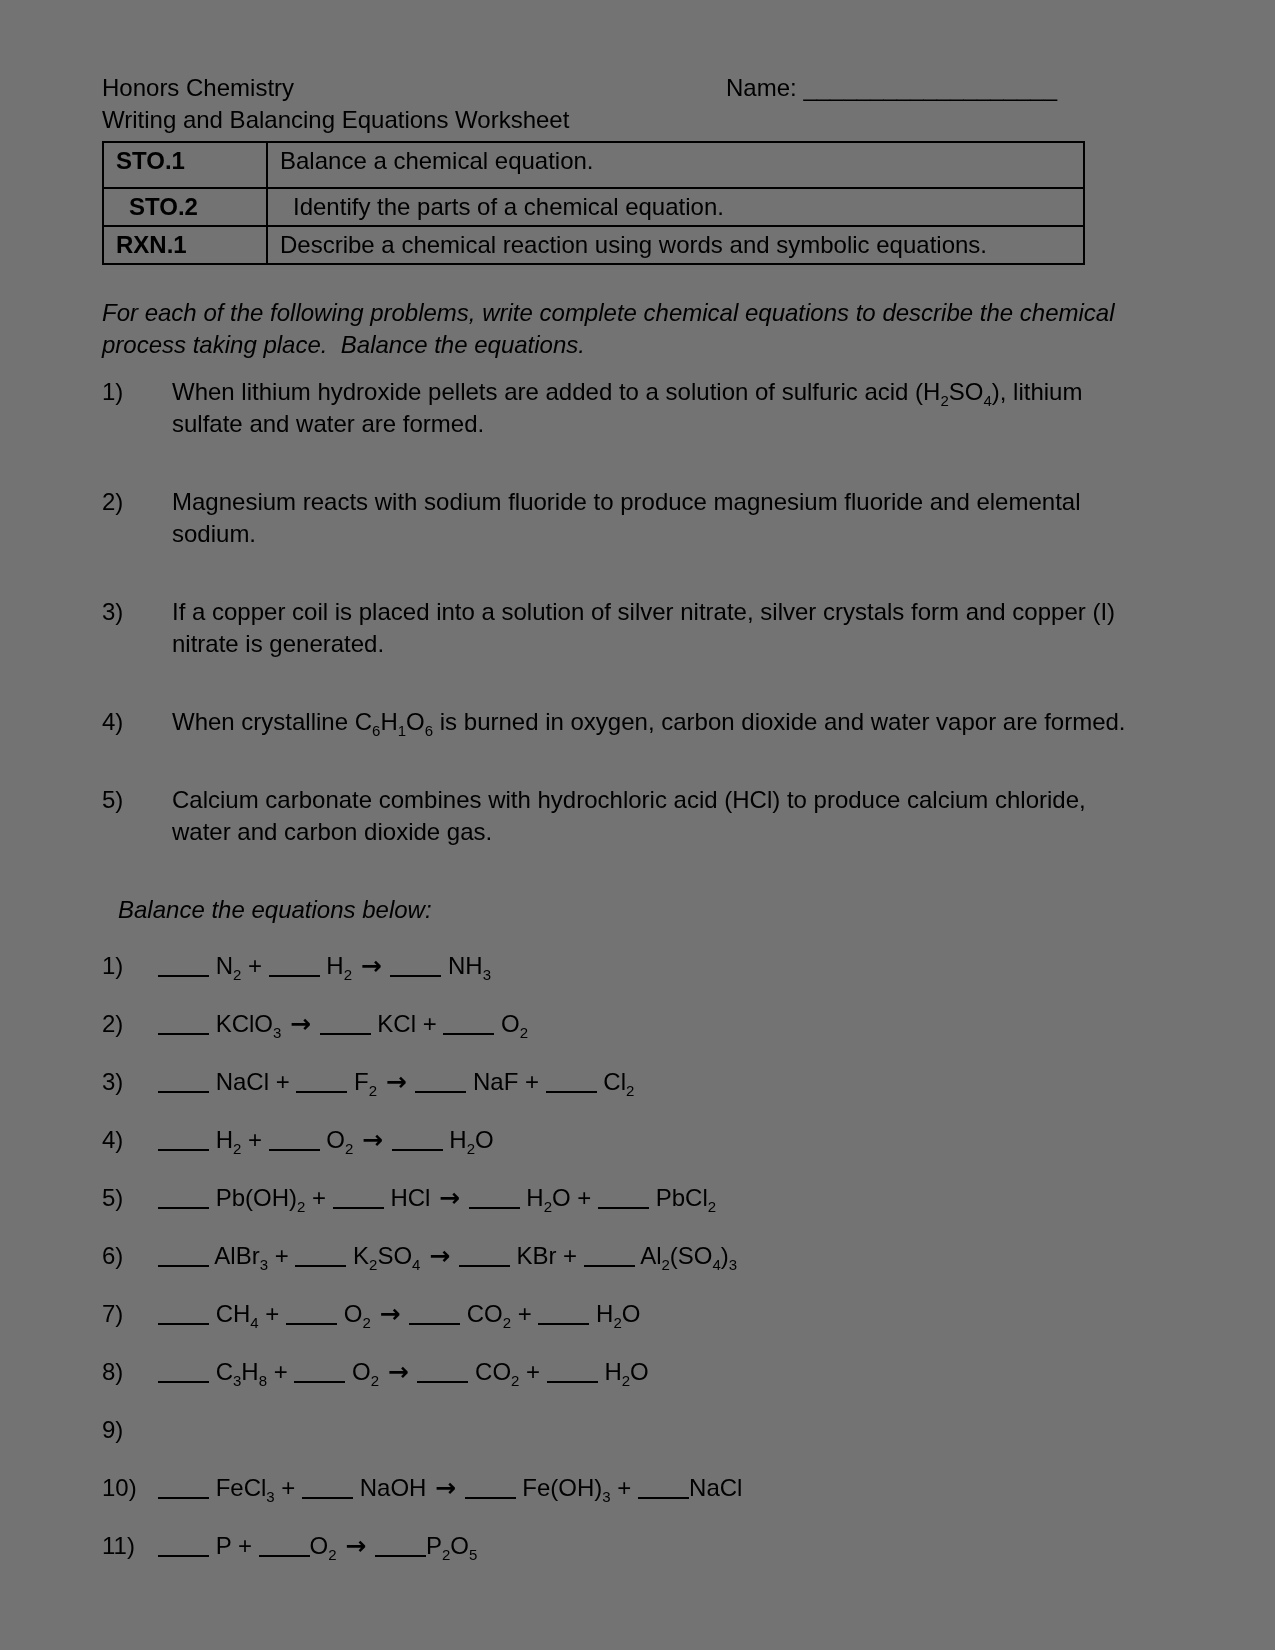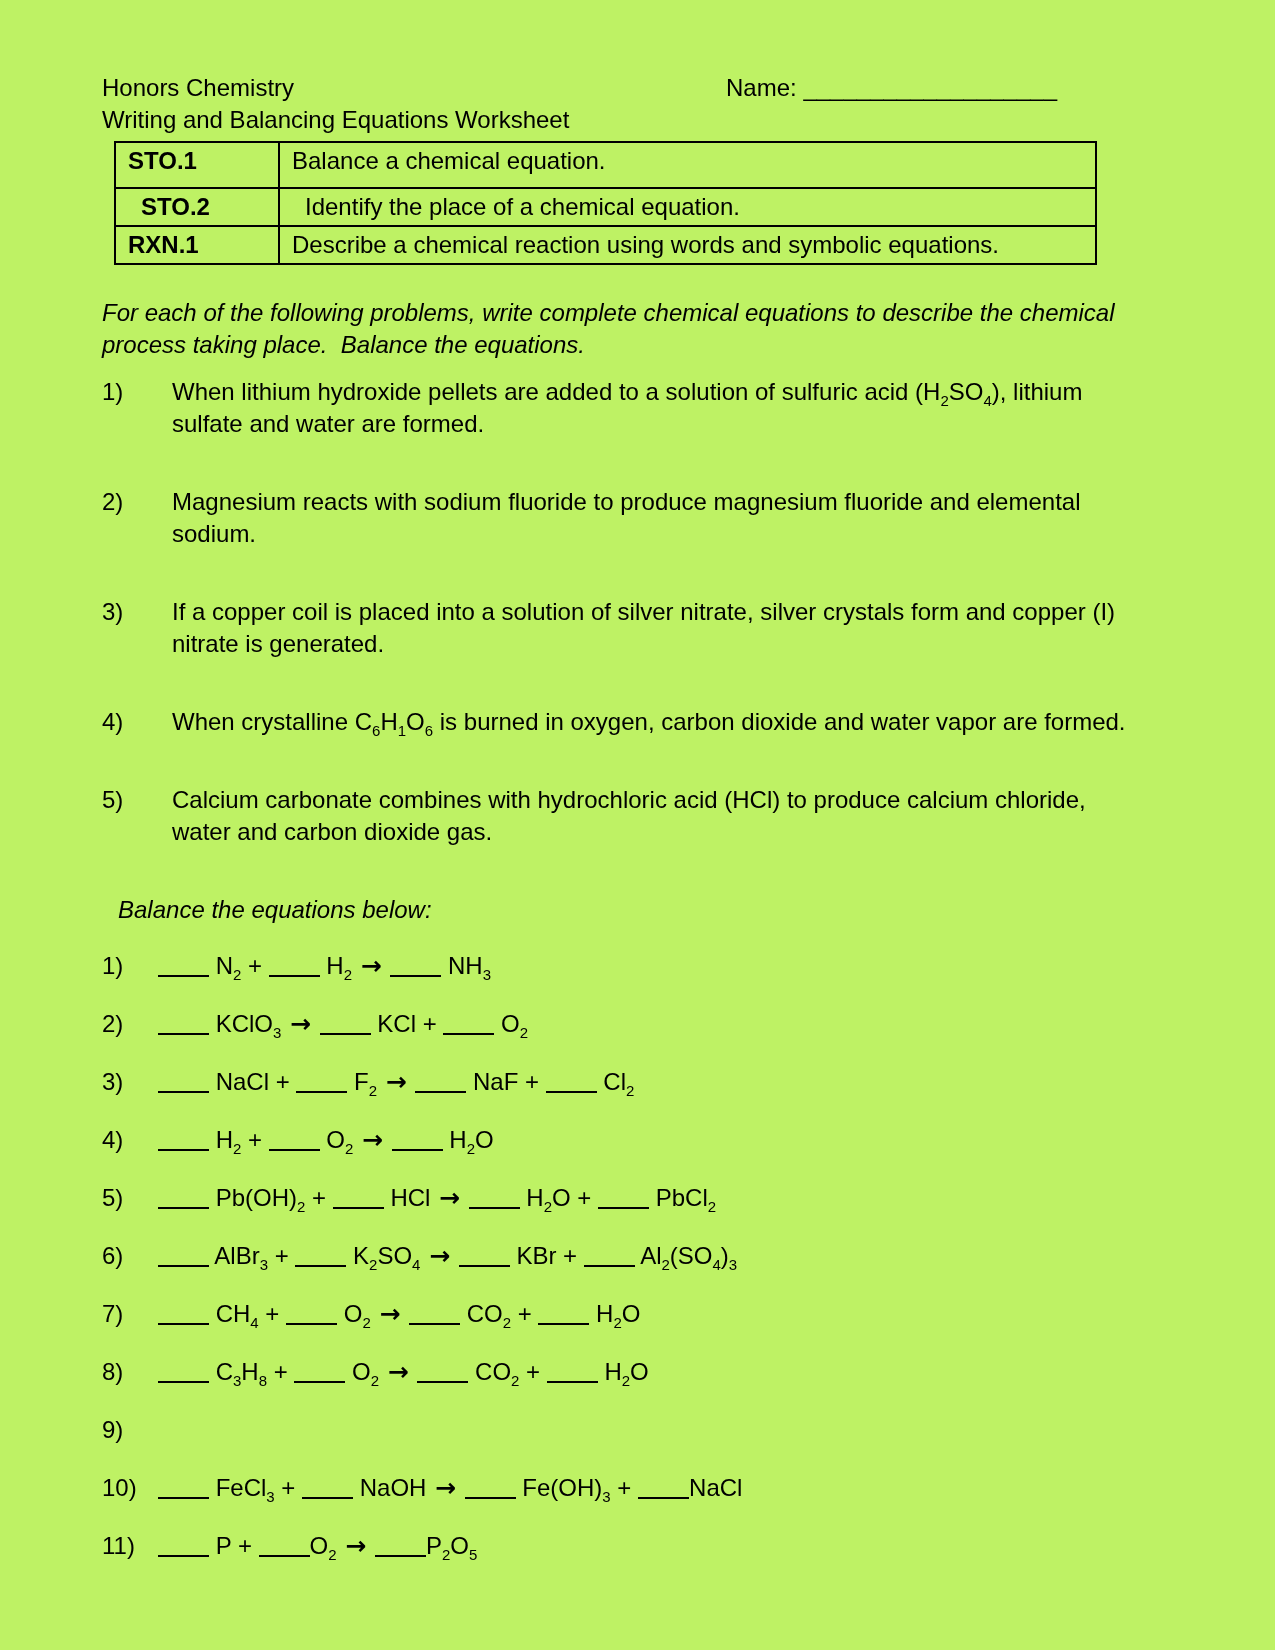--- a/index.html
+++ b/index.html
@@ -1,33 +1,33 @@
 <!DOCTYPE html>
 <html><head>
 <meta charset="utf-8">
 <style>
   * { box-sizing: border-box; margin: 0; padding: 0; }
   html, body { background: #ffffff; }
   .page {
     width: 1275px;
     height: 1650px;
-    background: #bef264;
+    background: #737373;
     color: #000;
     font-family: "Liberation Sans", "DejaVu Sans", sans-serif;
     font-size: 24px;
     padding: 72px 128px 0 102px;
     overflow: hidden;
     position: relative;
   }
   
   .header { display: flex; justify-content: space-between; align-items: flex-start; line-height: 32px; }
   .header-left div { white-space: nowrap; }
   .name-area { white-space: nowrap; margin-right: 90px; }
   
-  table.standards { border-collapse: collapse; margin-top: 5px; width: 983px; table-layout: fixed; margin-left: 12px; }
+  table.standards { border-collapse: collapse; margin-top: 5px; width: 983px; table-layout: fixed; }
   table.standards td { border: 2px solid #000; vertical-align: top; padding: 3px 12px; line-height: 30px; }
   table.standards td.code { width: 164px; font-weight: bold; }
   tr.r1 td { height: 46px; }
   tr.r2 td { height: 38px; padding-left: 25px; }
   tr.r3 td { height: 32px; }
   
   .intro { margin-top: 32px; line-height: 32px; font-style: italic; white-space: pre-wrap; }
   
   .problems { margin-top: 15px; }
   .problem { display: flex; margin-bottom: 46px; line-height: 32px; }
@@ -71,21 +71,21 @@
   </div>
 
   <table class="standards">
     <tbody>
         <tr class="r1">
       <td class="code">STO.1</td>
       <td>Balance a chemical equation.</td>
     </tr>
     <tr class="r2">
       <td class="code">STO.2</td>
-      <td>Identify the place of a chemical equation.</td>
+      <td>Identify the parts of a chemical equation.</td>
     </tr>
     <tr class="r3">
       <td class="code">RXN.1</td>
       <td>Describe a chemical reaction using words and symbolic equations.</td>
     </tr>
   </tbody>
     </table>
 
   <div class="intro">For each of the following problems, write complete chemical equations to describe the chemical<br>process taking place.  Balance the equations.</div>
 

